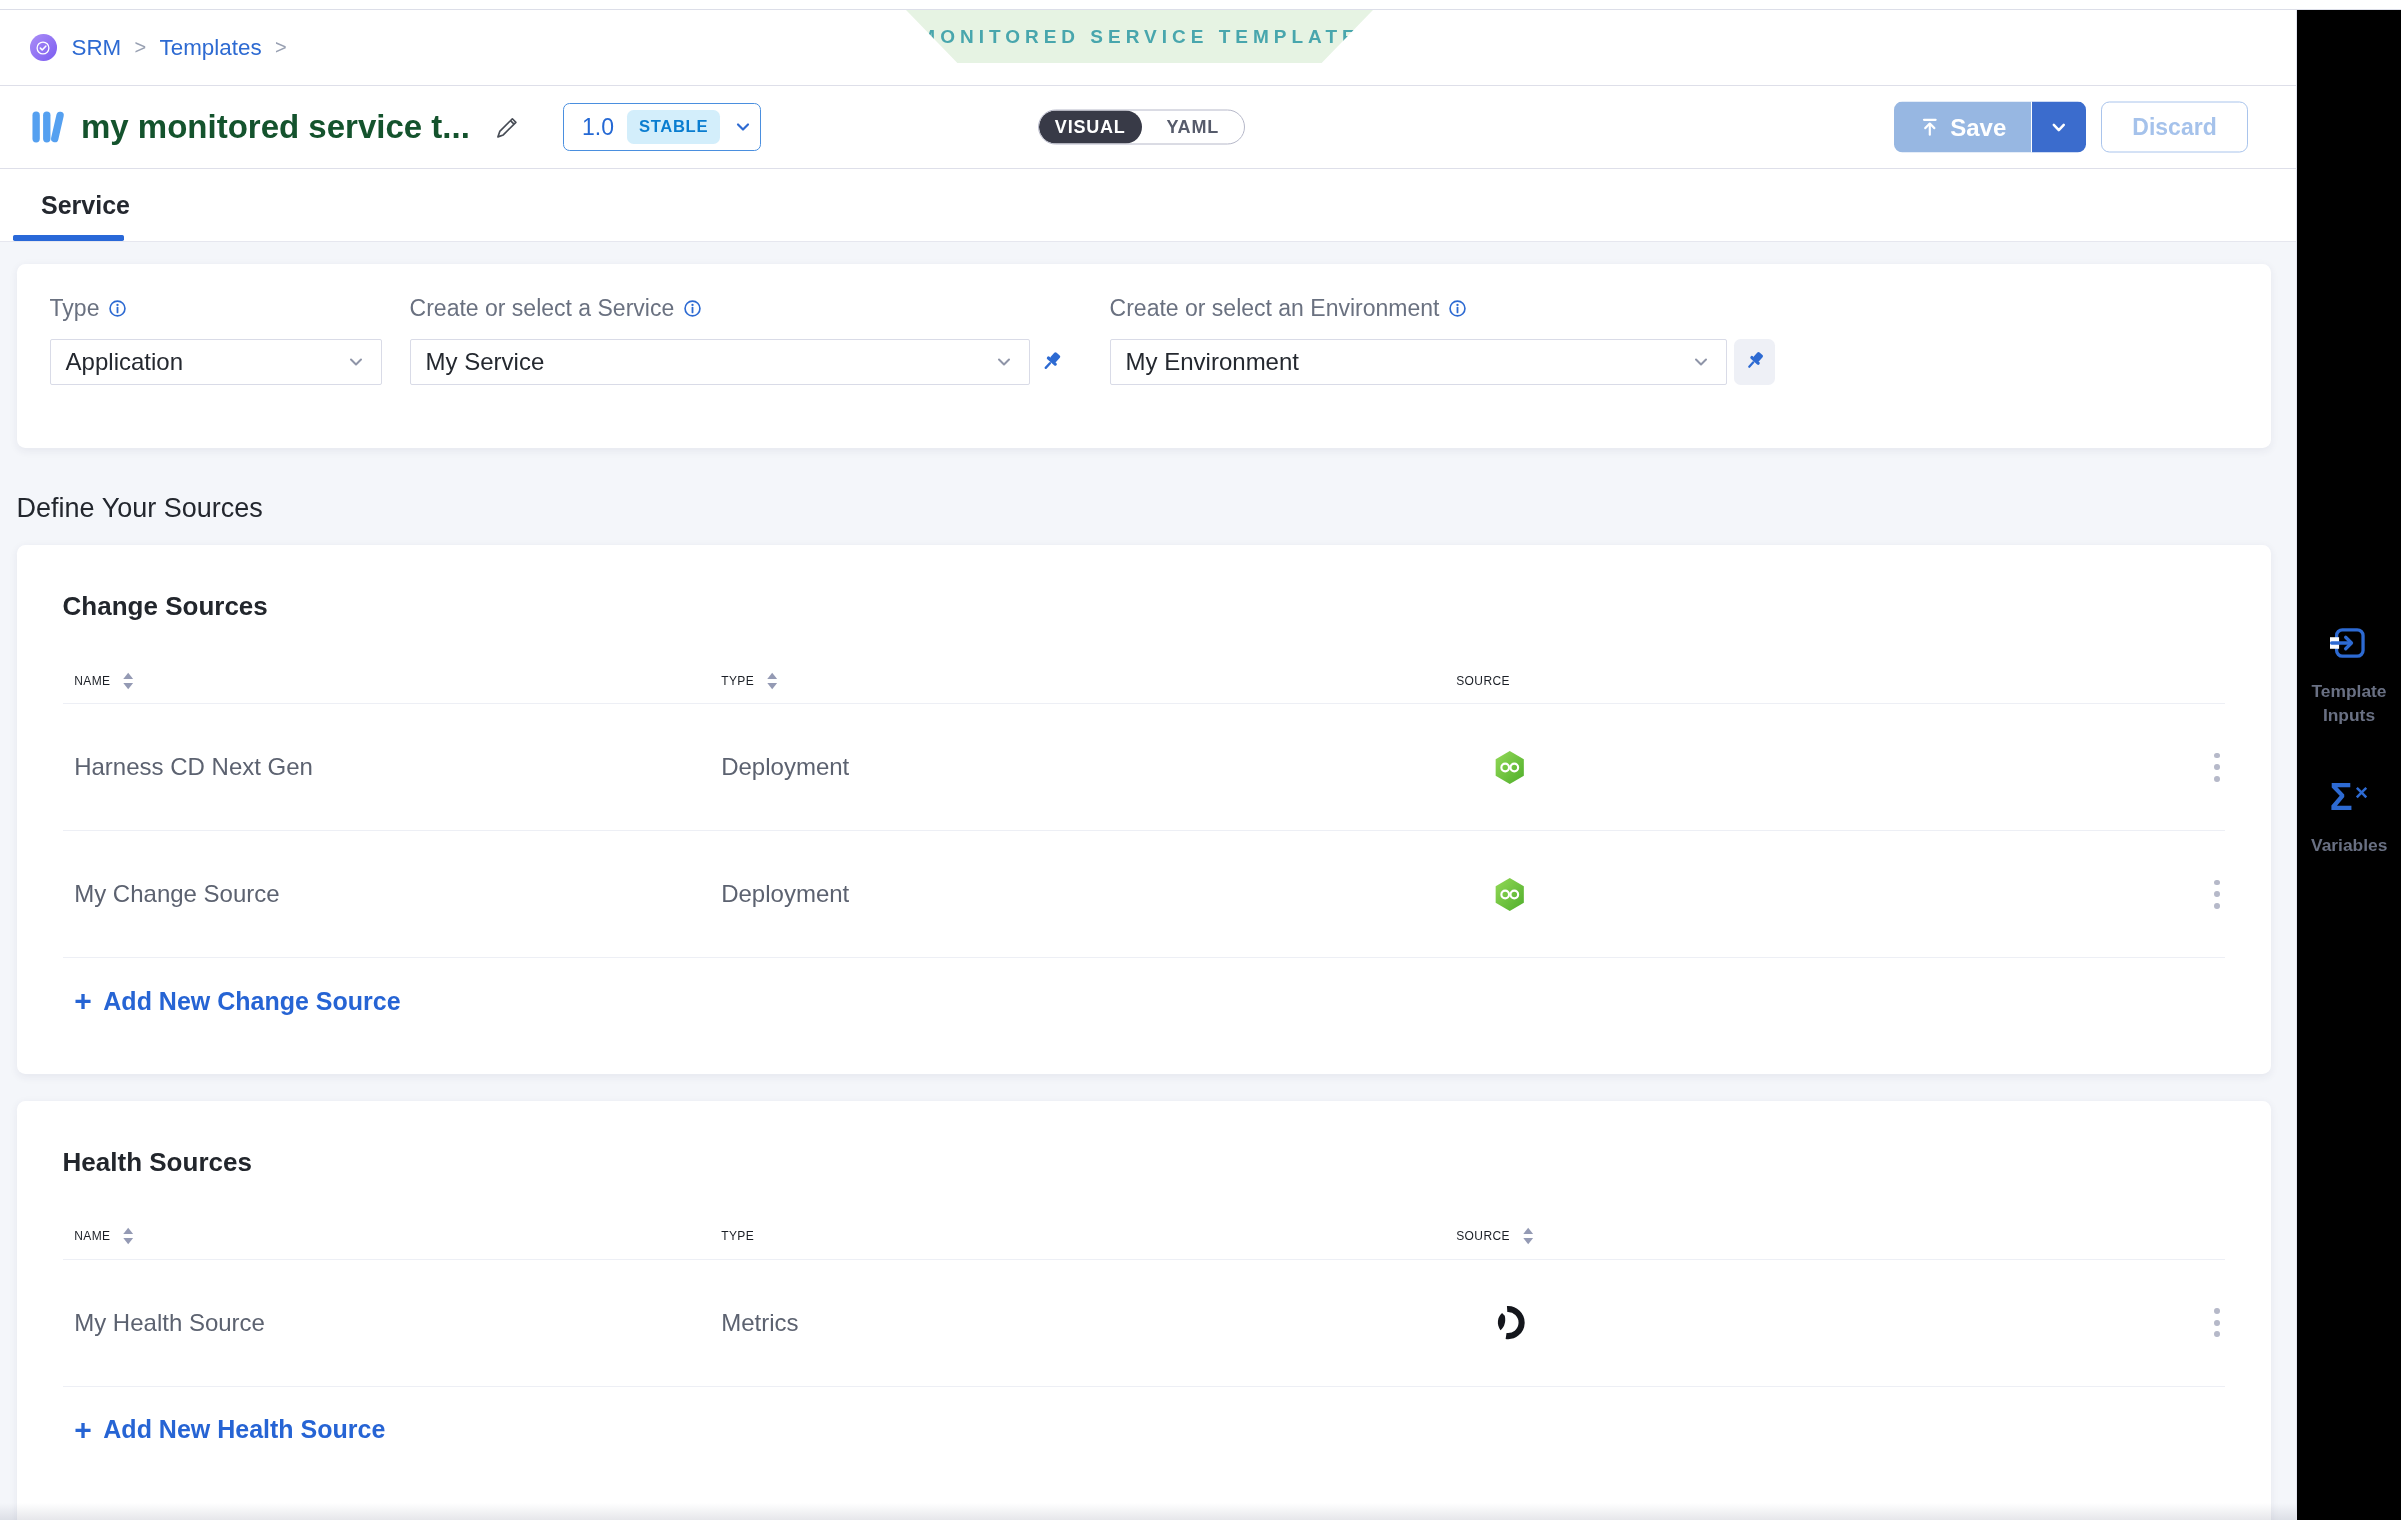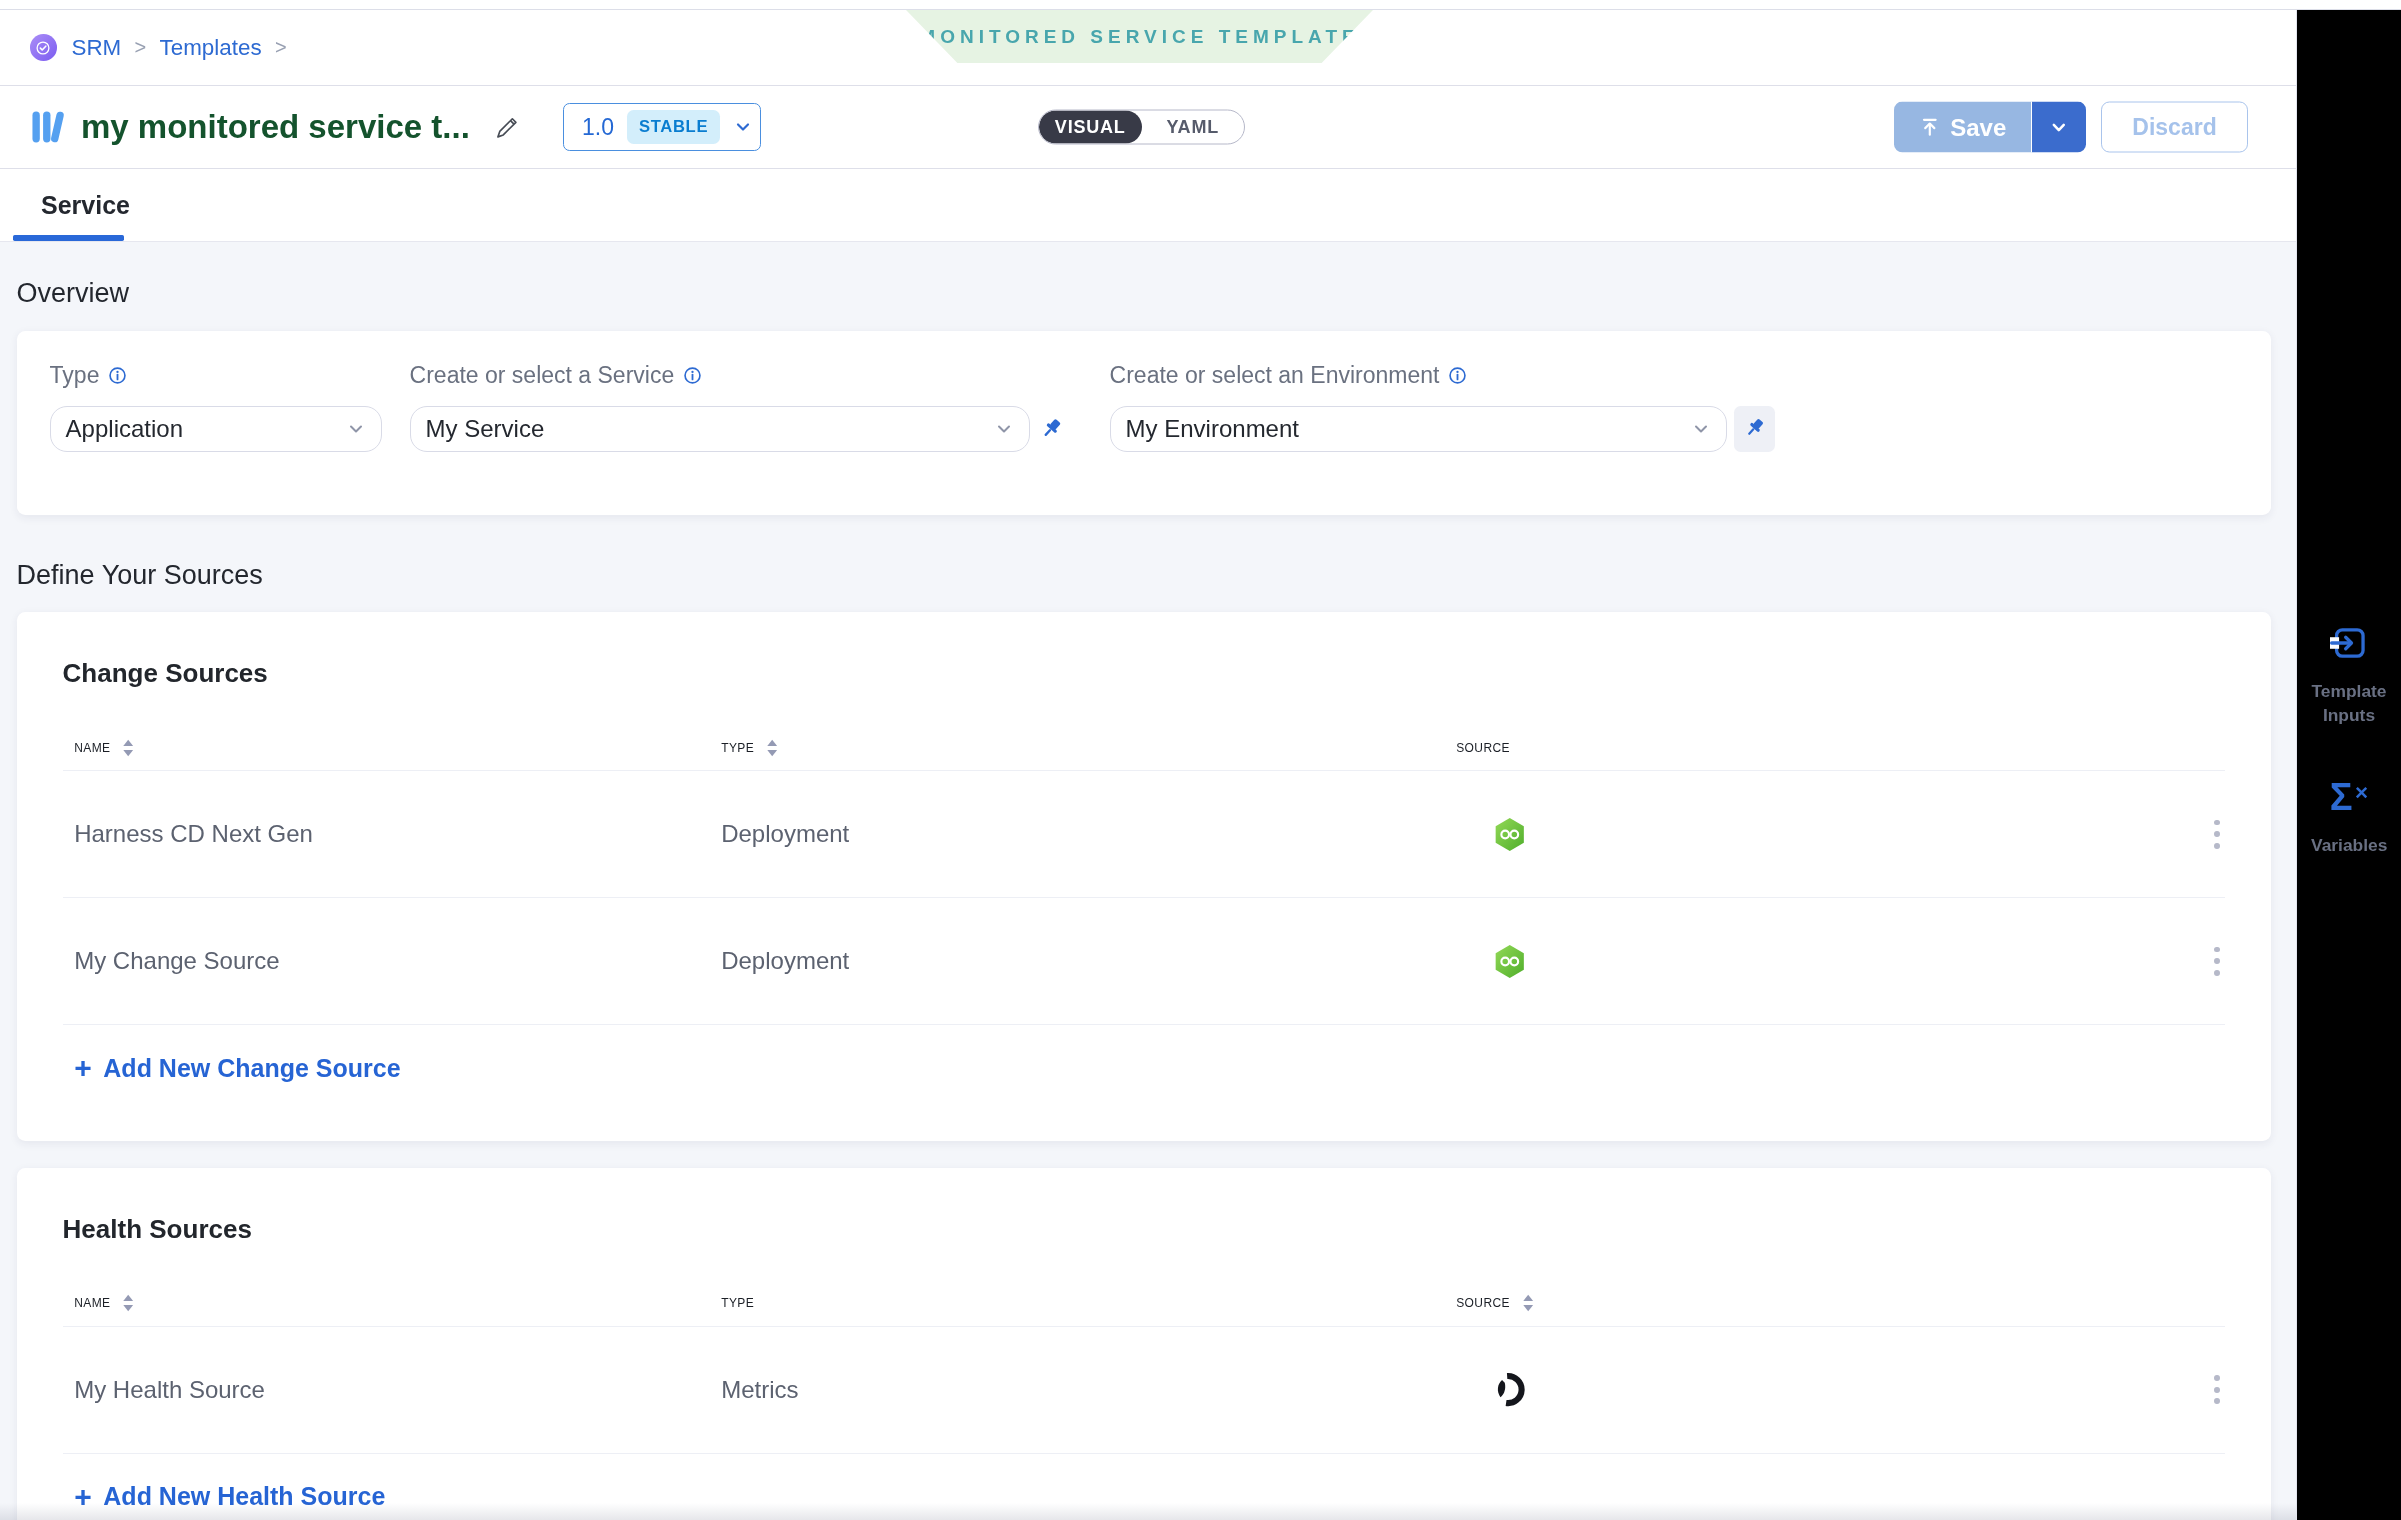--- a/index.html
+++ b/index.html
@@ -98,21 +98,21 @@
     box-shadow:0 2.5px 8.3px rgba(40,45,80,.07);
   }
   .overview-card { margin-top:21.6px; height:184px; padding:31.5px 33px; display:flex; }
   .field-group { display:flex; flex-direction:column; }
   .fg-1 { width:332px; margin-right:28px; }
   .fg-2 { width:655px; margin-right:45px; }
   .fg-3 { width:665px; }
   .field-label { display:flex; align-items:center; gap:8.3px; font-size:23px; color:#6a7180; margin-bottom:16.6px; }
   .select-row { display:flex; align-items:center; gap:6.6px; }
   .select {
-    flex:1; height:46px; border:1.7px solid #d9dbe7; border-radius:17px; background:#fff;
+    flex:1; height:46px; border:1.7px solid #d9dbe7; border-radius:2px; background:#fff;
     display:flex; align-items:center; padding:0 15px; font-size:24px; color:#24282f; cursor:pointer;
   }
   .select .chev { margin-left:auto; display:flex; }
   .pin-plain { display:flex; cursor:pointer; }
   .pin-boxed {
     width:41px; height:46px; background:#eef0f6; border-radius:6.6px;
     display:flex; align-items:center; justify-content:center; cursor:pointer;
   }
 
   .table-card { margin-top:21.6px; padding:46px 46px 30px; }
@@ -230,21 +230,20 @@
       </div>
     </div>
 
     <div class="tab-bar">
       <span class="tab">Service</span>
       <div class="tab-underline"></div>
     </div>
 
     <div class="content">
 
-      <div class="section-heading h-overview">Overview</div>
 
       <div class="card overview-card">
         <div class="field-group fg-1">
           <div class="field-label">
             <span>Type</span>
             <span style="display:flex;">
               <svg width="19" height="19" viewBox="0 0 23 23">
                   <circle cx="11.5" cy="11.5" r="9" fill="none" stroke="#2d6ad2" stroke-width="2"></circle>
                   <circle cx="11.5" cy="7.2" r="1.4" fill="#2d6ad2"></circle>
                   <line x1="11.5" y1="10.4" x2="11.5" y2="16.2" stroke="#2d6ad2" stroke-width="2.2" stroke-linecap="round"></line>

